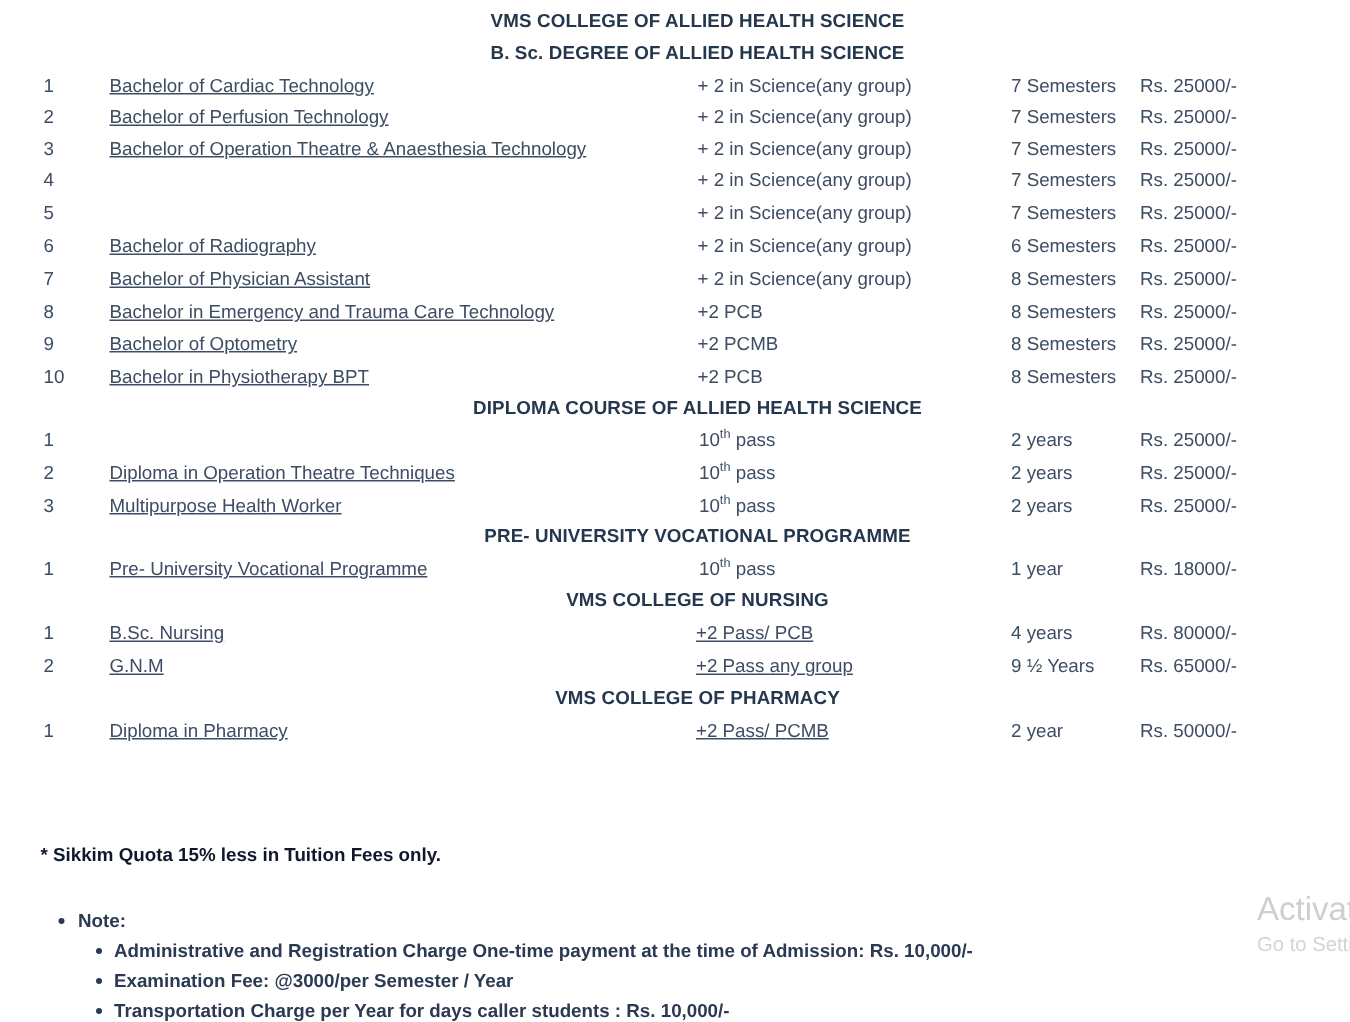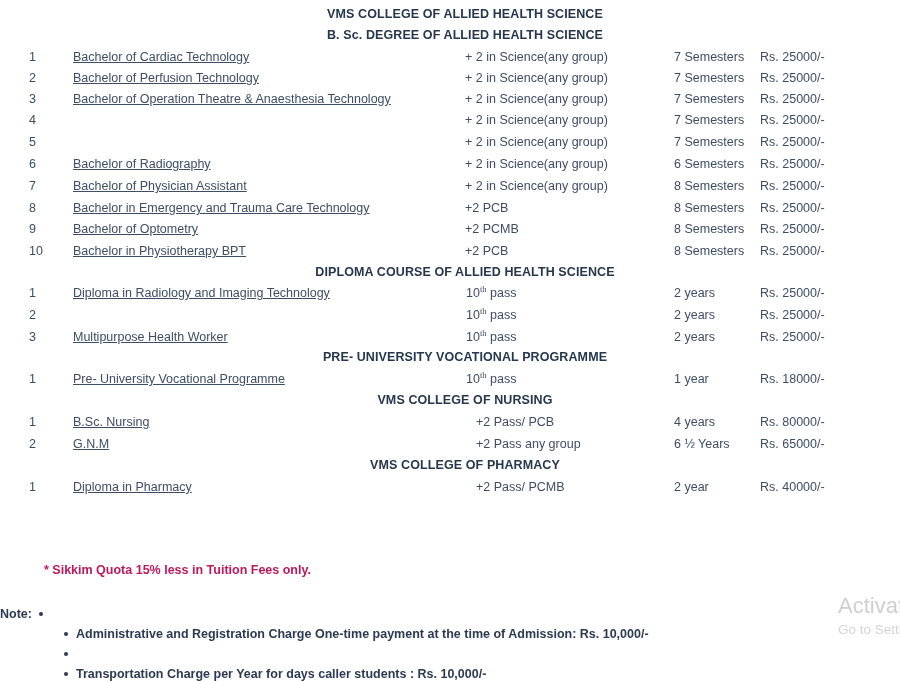--- a/index.html
+++ b/index.html
@@ -63,37 +63,36 @@
   .c-dur {
     position: absolute;
     left: 674px;
   }
   .c-fee {
     position: absolute;
     left: 760px;
   }
   .qual-a { left: 465px; }   
   .qual-b { left: 466px; }   
-  .qual-c { left: 476px; }   
+  .qual-c { left: 464px; text-decoration: underline; }   
 
   sup {
     font-size: 8.5px;
     vertical-align: super;
     line-height: 0;
-    font-family: Liberation Serif, serif;
   }
 
   
   .quota-line {
     position: absolute;
-    left: 44px;
+    left: 27px;
     top: 563px;
     font-size: 12.5px;
     font-weight: bold;
-    color: #be185d;
+    color: #0f172a;
     white-space: nowrap;
   }
 
   .note-block {
     position: absolute;
     left: 0;
     top: 604px;
     width: 900px;
   }
   .note-item {
@@ -103,21 +102,21 @@
     color: #2b3a52;
     white-space: nowrap;
     height: 20px;
     line-height: 20px;
   }
   .note-item > .bullet {
     position: absolute;
     border-radius: 50%;
     background: #2b3a52;
   }
-  .note-l1 { }
+  .note-l1 { padding-left: 52px; }
   .note-l1 > .bullet {
     left: 39px; top: 8px; width: 4px; height: 4px;
   }
   .note-l2 { padding-left: 76px; }
   .note-l2 > .bullet {
     left: 64px; top: 8px; width: 4px; height: 4px;
   }
 
   
   .watermark {
@@ -214,27 +213,27 @@
     <span class="c-name">Bachelor in  Physiotherapy BPT</span>
     <span class="c-qual qual-a">+2 PCB</span>
     <span class="c-dur">8 Semesters</span>
     <span class="c-fee">Rs. 25000/-</span>
   </div>
 
   <div class="section-heading" style="top:265px;">DIPLOMA COURSE OF ALLIED HEALTH SCIENCE</div>
 
   <div class="row" style="top:286px;">
     <span class="c-num">1</span>
-    <span class="c-name">Diploma in Radiology and Imaging Technology</span>
     <span class="c-qual qual-b"><span>10</span><sup>th</sup><span> pass</span></span>
     <span class="c-dur">2 years</span>
     <span class="c-fee">Rs. 25000/-</span>
   </div>
   <div class="row" style="top:308px;">
     <span class="c-num">2</span>
+    <span class="c-name">Diploma in Operation Theatre Techniques</span>
     <span class="c-qual qual-b"><span>10</span><sup>th</sup><span> pass</span></span>
     <span class="c-dur">2 years</span>
     <span class="c-fee">Rs. 25000/-</span>
   </div>
   <div class="row" style="top:330px;">
     <span class="c-num">3</span>
     <span class="c-name">Multipurpose Health Worker</span>
     <span class="c-qual qual-b"><span>10</span><sup>th</sup><span> pass</span></span>
     <span class="c-dur">2 years</span>
     <span class="c-fee">Rs. 25000/-</span>
@@ -256,47 +255,48 @@
     <span class="c-num">1</span>
     <span class="c-name">B.Sc. Nursing</span>
     <span class="c-qual qual-c">+2 Pass/ PCB</span>
     <span class="c-dur">4 years</span>
     <span class="c-fee">Rs. 80000/-</span>
   </div>
   <div class="row" style="top:437px;">
     <span class="c-num">2</span>
     <span class="c-name">G.N.M</span>
     <span class="c-qual qual-c">+2 Pass any group</span>
-    <span class="c-dur">6 ½  Years</span>
+    <span class="c-dur">9 ½  Years</span>
     <span class="c-fee">Rs. 65000/-</span>
   </div>
 
   <div class="section-heading" style="top:458px;">VMS COLLEGE OF PHARMACY</div>
 
   <div class="row" style="top:480px;">
     <span class="c-num">1</span>
     <span class="c-name">Diploma in Pharmacy</span>
     <span class="c-qual qual-c">+2 Pass/ PCMB</span>
     <span class="c-dur">2 year</span>
-    <span class="c-fee">Rs. 40000/-</span>
+    <span class="c-fee">Rs. 50000/-</span>
   </div>
 
   <div class="quota-line">* Sikkim Quota 15% less in Tuition Fees only.</div>
 
   <div class="note-block">
     <div class="note-item note-l1">
       <span class="bullet"></span>
       <span>Note:</span>
     </div>
     <div class="note-item note-l2">
       <span class="bullet"></span>
       <span>Administrative and Registration Charge One-time payment at the time of Admission: Rs. 10,000/-</span>
     </div>
     <div class="note-item note-l2">
       <span class="bullet"></span>
+      <span>Examination Fee: @3000/per Semester / Year</span>
     </div>
     <div class="note-item note-l2">
       <span class="bullet"></span>
       <span>Transportation Charge per Year for days caller students : Rs. 10,000/-</span>
     </div>
   </div>
 
   <div class="watermark">
     <div class="wm-title">Activate Windows</div>
     <div class="wm-sub">Go to Settings to activate Windows.</div>

